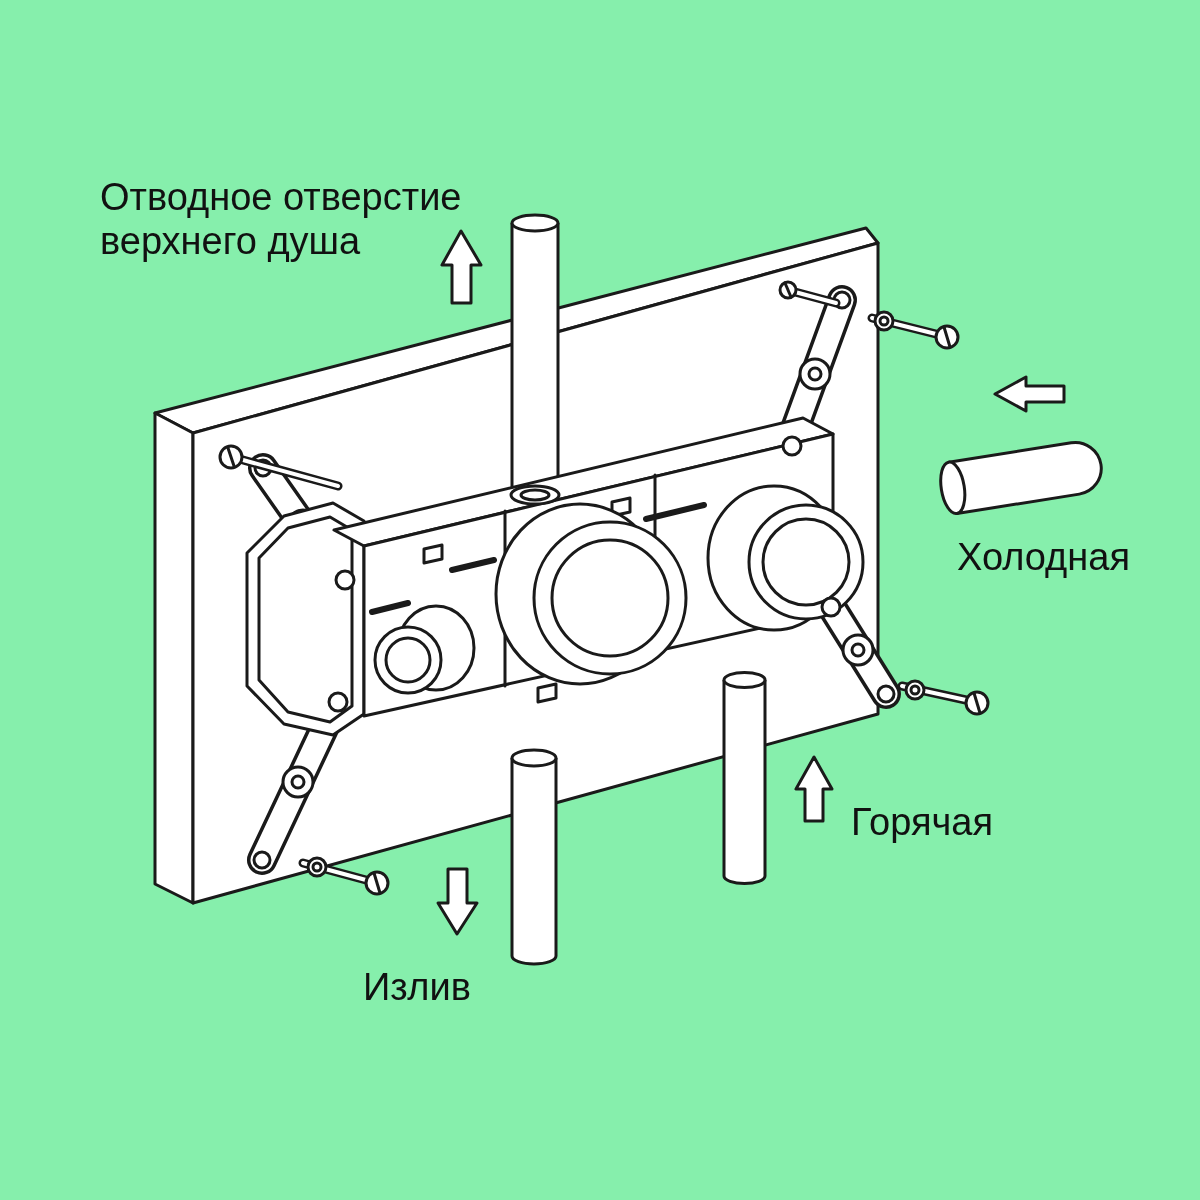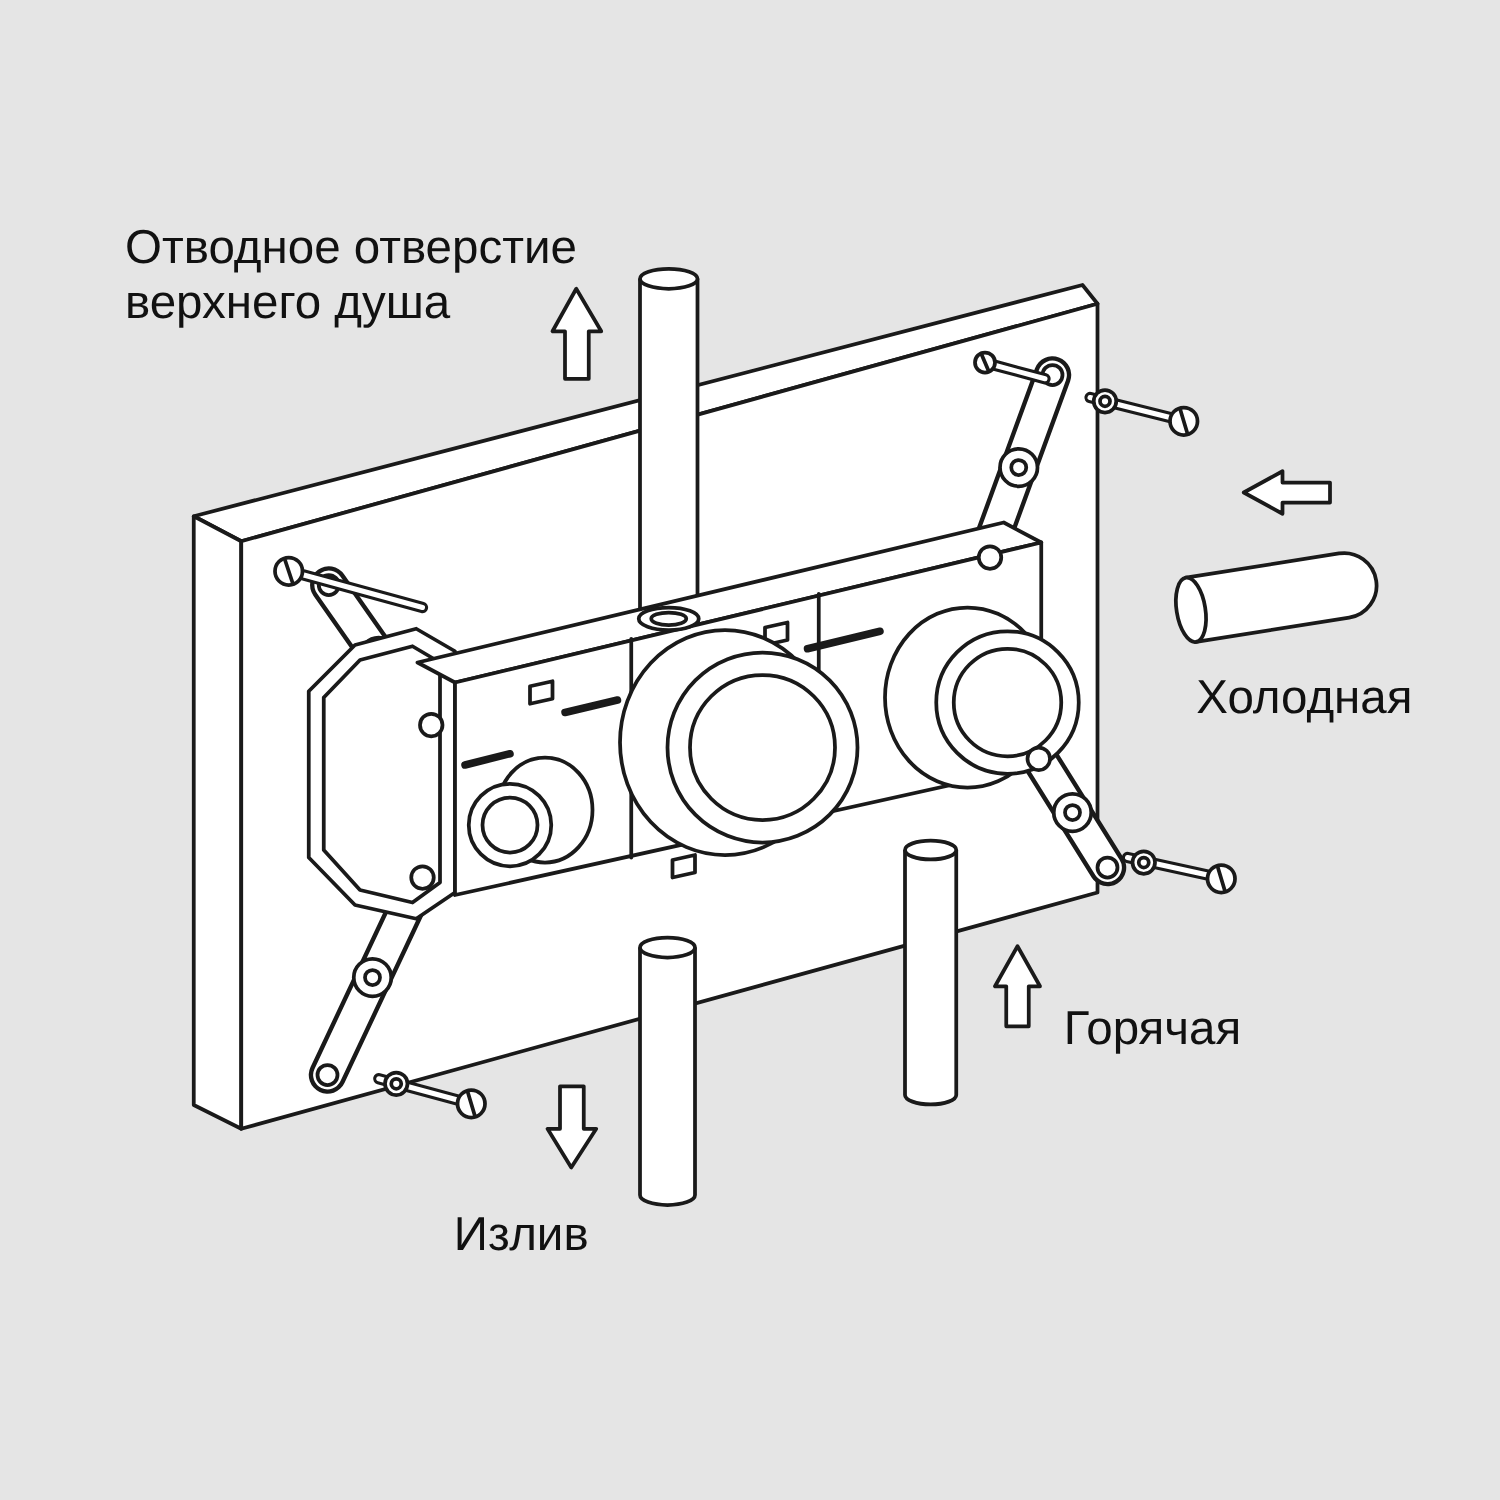--- a/index.html
+++ b/index.html
@@ -1,16 +1,16 @@
 <!DOCTYPE html>
 <html><head>
 <meta charset="utf-8">
 <style>
   html,body{margin:0;padding:0;background:#ffffff;}
-  .canvas{position:relative;width:1200px;height:1200px;background:#e5e5e5;overflow:hidden;}
+  .canvas{position:relative;width:1200px;height:1200px;background:#86efac;overflow:hidden;}
   svg{display:block;}
   .lbl{font-family:"Liberation Sans",sans-serif;font-size:38px;fill:#111111;}
   .face{fill:#ffffff;stroke:#1a1a1a;stroke-width:3;stroke-linejoin:round;}
   .ln{fill:none;stroke:#1a1a1a;stroke-width:3;stroke-linecap:round;stroke-linejoin:round;}
   .thickb{fill:none;stroke:#1a1a1a;stroke-width:30;stroke-linecap:round;}
   .thickw{fill:none;stroke:#ffffff;stroke-width:23;stroke-linecap:round;}
   .shaftb{fill:none;stroke:#1a1a1a;stroke-width:9;stroke-linecap:round;}
   .shaftw{fill:none;stroke:#ffffff;stroke-width:4;stroke-linecap:round;}
   .dash{fill:none;stroke:#1a1a1a;stroke-width:6;stroke-linecap:round;}
 </style>

